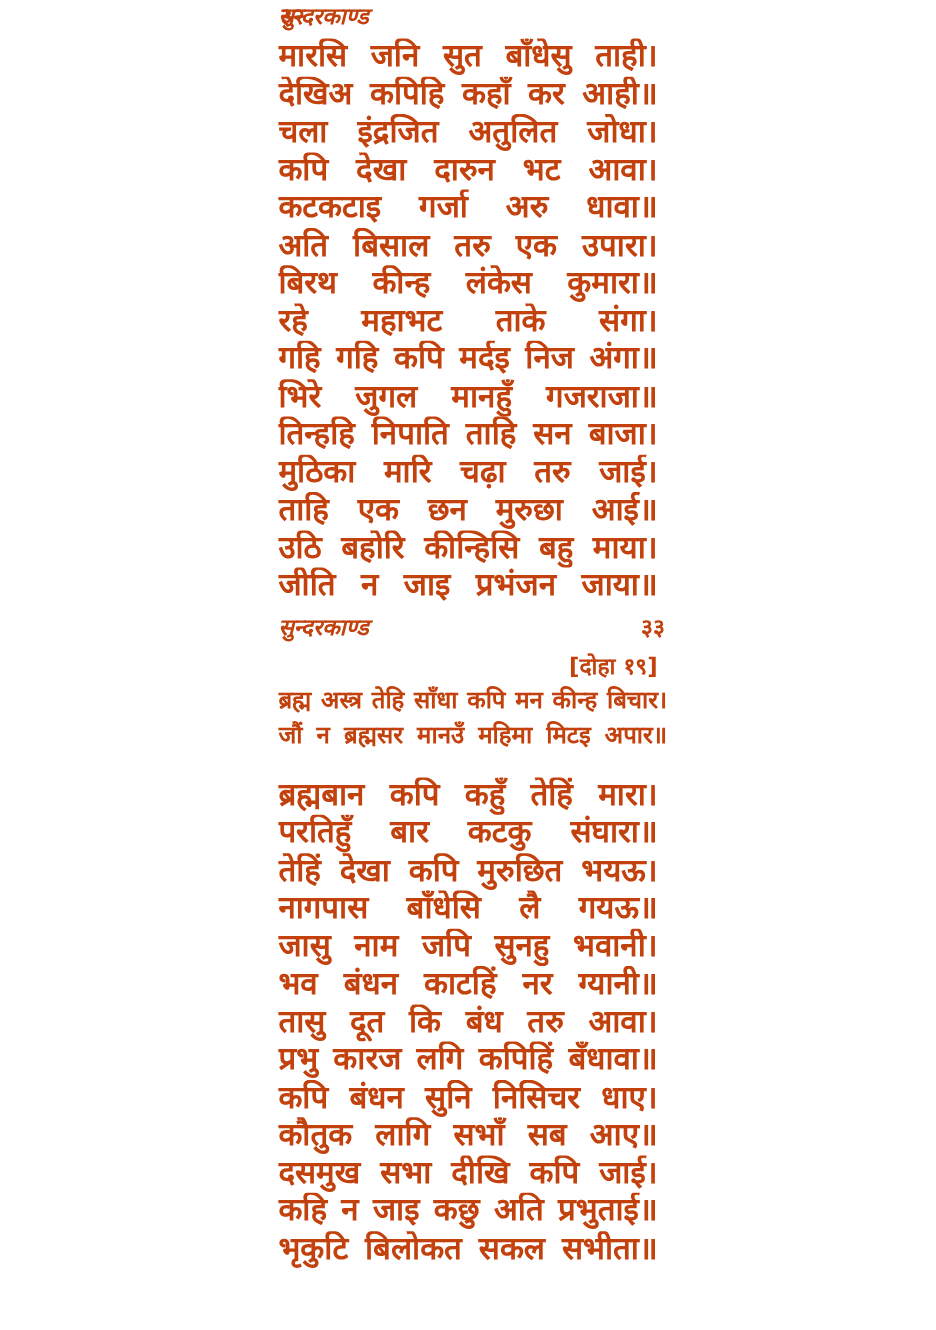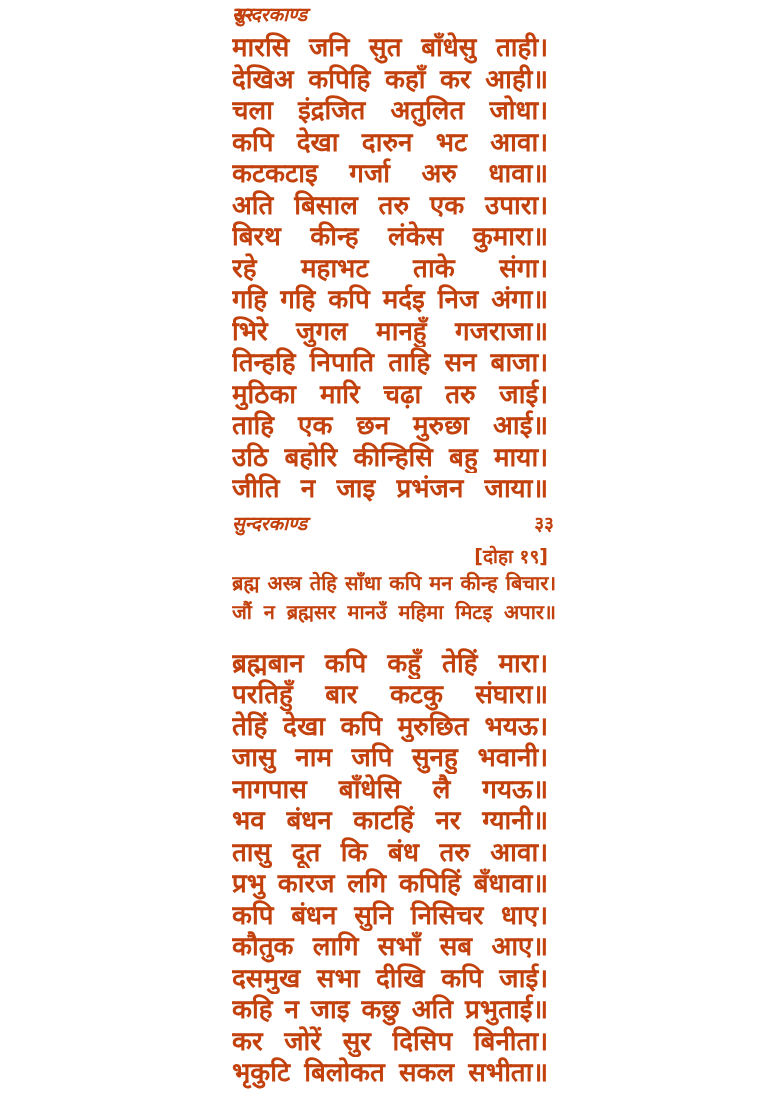--- a/index.html
+++ b/index.html
@@ -125,27 +125,26 @@
 
     <div class="doha-block">
       <div class="doha">ब्रह्म अस्त्र तेहि साँधा कपि मन कीन्ह बिचार।</div>
       <div class="doha">जौं न ब्रह्मसर मानउँ महिमा मिटइ अपार॥</div>
     </div>
 
     <div class="chaupai-block-2">
       <div class="chaupai">ब्रह्मबान कपि कहुँ तेहिं मारा।</div>
       <div class="chaupai">परतिहुँ बार कटकु संघारा॥</div>
       <div class="chaupai">तेहिं देखा कपि मुरुछित भयऊ।</div>
+      <div class="chaupai">नागपास बाँधेसि लै गयऊ॥</div>
       <div class="chaupai">जासु नाम जपि सुनहु भवानी।</div>
-      <div class="chaupai">नागपास बाँधेसि लै गयऊ॥</div>
       <div class="chaupai">भव बंधन काटहिं नर ग्यानी॥</div>
       <div class="chaupai">तासु दूत कि बंध तरु आवा।</div>
       <div class="chaupai">प्रभु कारज लगि कपिहिं बँधावा॥</div>
       <div class="chaupai">कपि बंधन सुनि निसिचर धाए।</div>
       <div class="chaupai">कौतुक लागि सभाँ सब आए॥</div>
       <div class="chaupai">दसमुख सभा दीखि कपि जाई।</div>
       <div class="chaupai">कहि न जाइ कछु अति प्रभुताई॥</div>
-      <div class="chaupai">कर जोरें सुर दिसिप बिनीता।</div>
       <div class="chaupai">भृकुटि बिलोकत सकल सभीता॥</div>
     </div>
 
   </div>
 </div>
 
 </body></html>

